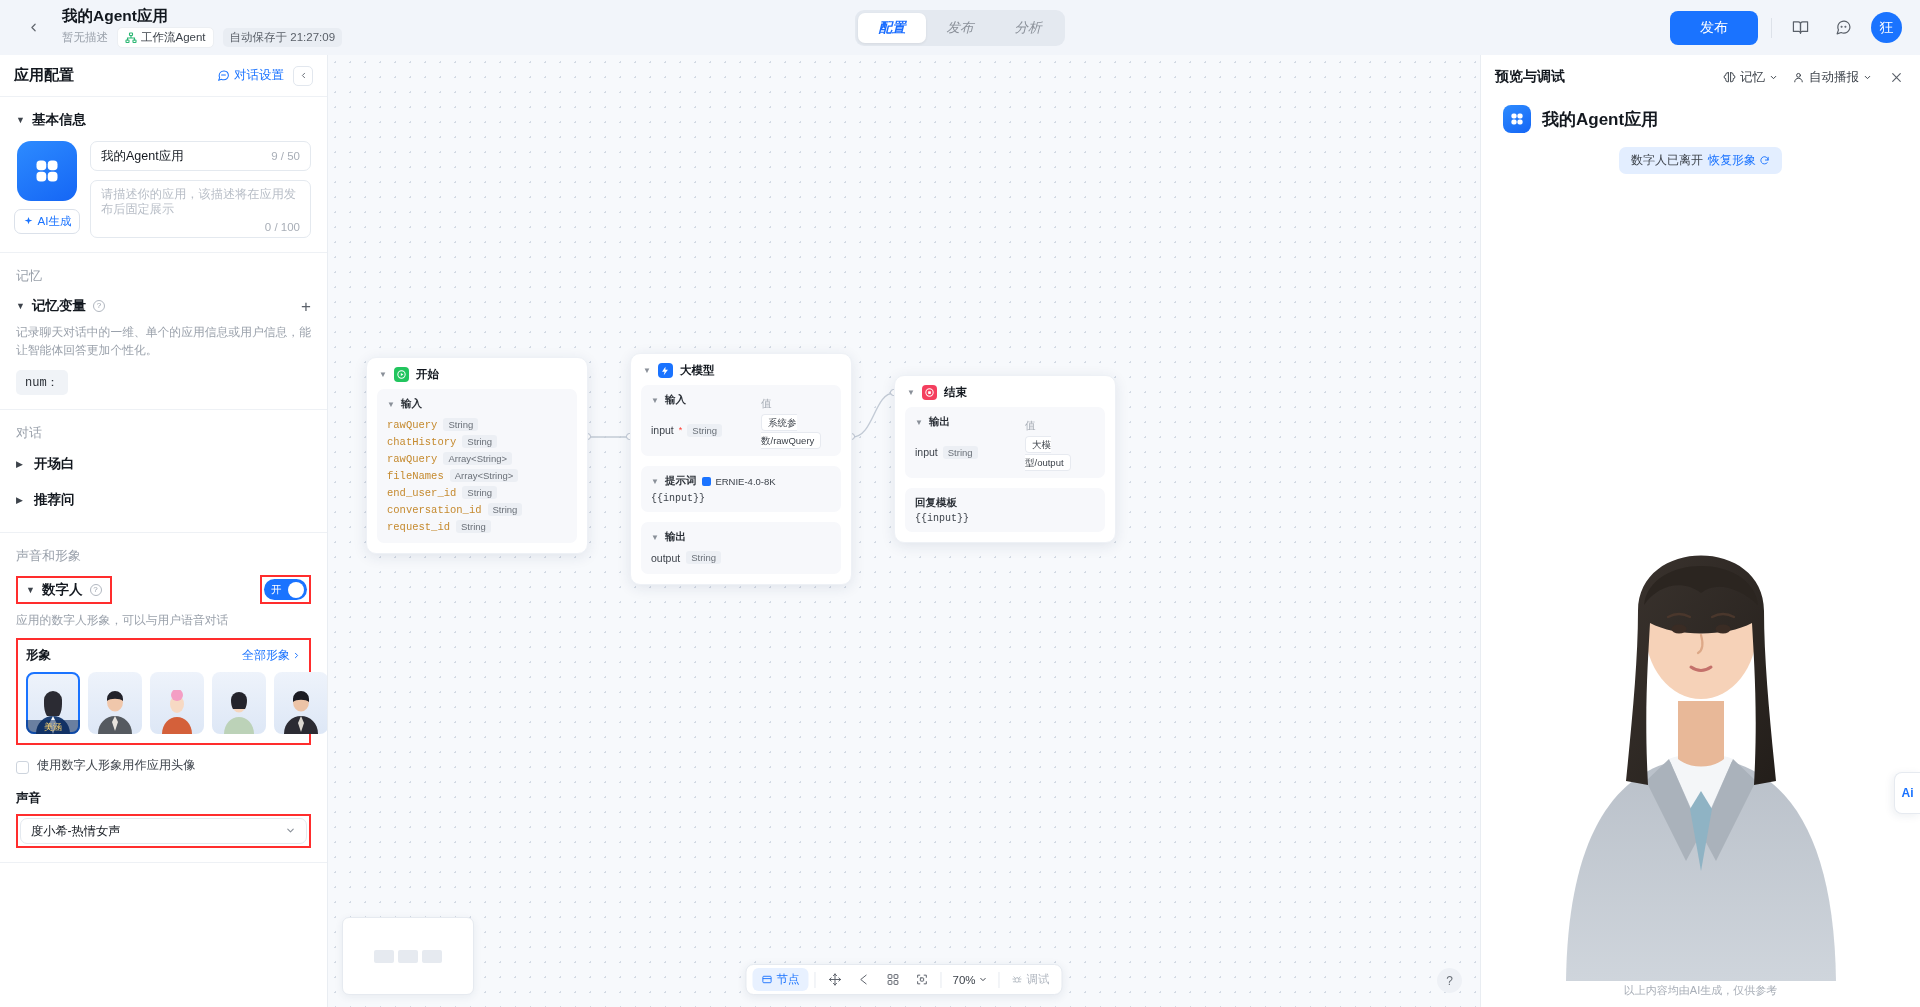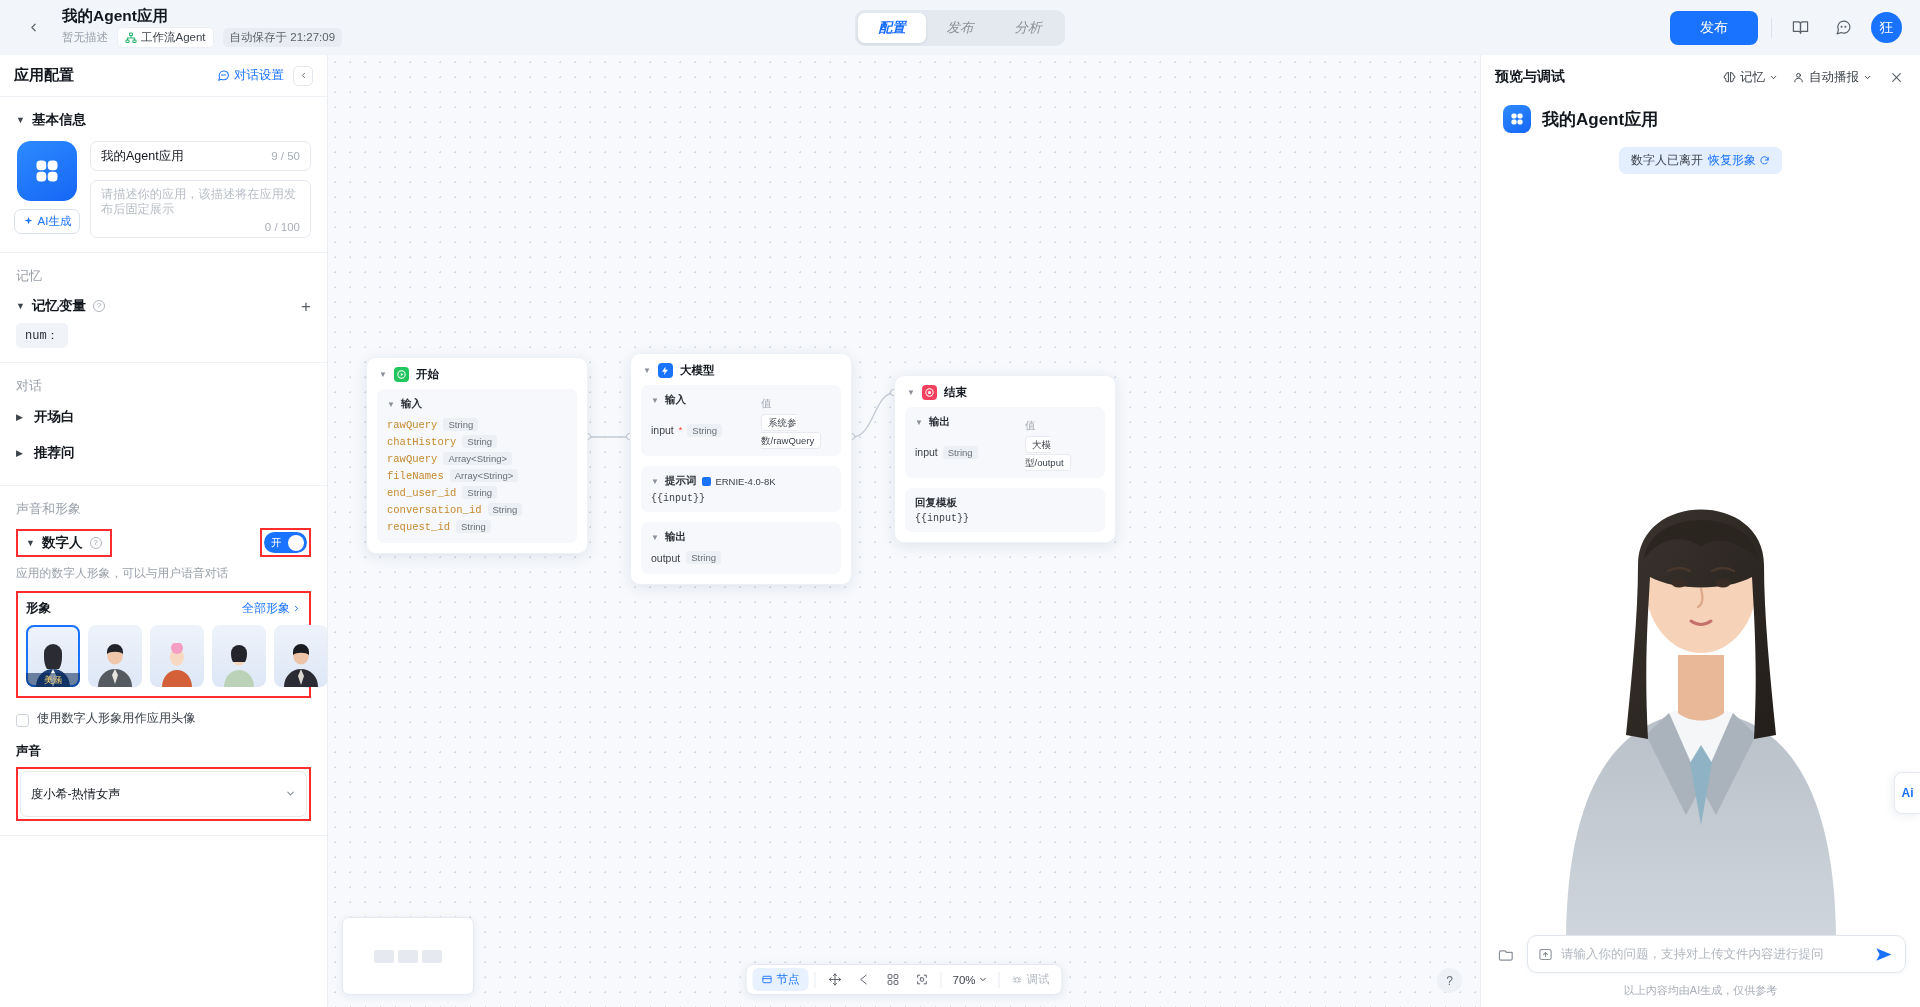--- a/index.html
+++ b/index.html
@@ -166,21 +166,21 @@
   }
   .av-body { position: absolute; left: 0; right: 0; bottom: 0; height: 44px; }
 
   .chk-row { display: flex; align-items: flex-end; gap: 8px; margin: 12px 0 0; cursor: pointer; }
   .chk { width: 13px; height: 13px; border: 1px solid #cdd4dd; border-radius: 3px; background: #fff; }
   .chk-lbl { font-size: 12.2px; color: #3d434b; }
 
   .voice-lbl { font-size: 12.5px; font-weight: bold; color: #13181f; margin: 16px 0 7px; }
   .voice-select-box { padding: 2px; }
   .voice-select {
-    border: 1px solid #e4e9ef; border-radius: 7px; height: 46px; display: flex; align-items: center;
+    border: 1px solid #e4e9ef; border-radius: 7px; height: 26px; display: flex; align-items: center;
     padding: 0 10px; font-size: 12.2px; color: #13181f; background: #fff; cursor: pointer;
   }
   .voice-select .ch { margin-left: auto; color: #8a9099; font-size: 10px; }
 
   
   .canvas {
     flex: 1; position: relative; min-width: 0;
     background-color: #f7f9fc;
     background-image: radial-gradient(#d3dae4 1px, transparent 1px);
     background-size: 15px 15px;
@@ -411,20 +411,21 @@
         </div>
 
         <div class="section">
           <div class="sec-label-gray" style="margin-bottom:12px;">记忆</div>
           <div class="sec-head" style="margin-bottom:8px;">
             <span class="caret">▼</span>
             <span class="sec-title">记忆变量</span>
             <span class="help-circ">?</span>
             <span class="plus-btn">+</span>
           </div>
+          <div class="memo-desc">记录聊天对话中的一维、单个的应用信息或用户信息，能让智能体回答更加个性化。</div>
           <div>
             <span class="var-tag">num：</span>
           </div>
         </div>
 
         <div class="section">
           <div class="sec-label-gray" style="margin-bottom:4px;">对话</div>
           <div class="collapse-row">
             <span class="caret-right">▶</span>
             <span class="collapse-label">开场白</span>
@@ -831,39 +832,17 @@
           <ellipse cx="197" cy="268" rx="7.5" ry="4.6" fill="#3a2c24"></ellipse>
           <path d="M142 256 q11 -6 22 0" stroke="#4a372c" stroke-width="2.4" fill="none" stroke-linecap="round"></path>
           <path d="M186 256 q11 -6 22 0" stroke="#4a372c" stroke-width="2.4" fill="none" stroke-linecap="round"></path>
 
           <path d="M175 274 q4 14 -3 18" stroke="#dda887" stroke-width="2.2" fill="none" stroke-linecap="round"></path>
           <path d="M165 306 q10 7 20 0" stroke="#c4716b" stroke-width="3" fill="none" stroke-linecap="round"></path>
         </svg>
         <div class="ai-tab">Ai</div>
       </div>
 
-      <div class="composer">
-        <div class="composer-row">
-          <div class="attach-ico">
-            <svg width="17" height="17" viewBox="0 0 24 24" fill="none" stroke="currentColor" stroke-width="1.7" stroke-linecap="round" stroke-linejoin="round">
-                <path d="M4 7h6l2 2h8v9a2 2 0 0 1-2 2H4a2 2 0 0 1-2-2V9a2 2 0 0 1 2-2z"></path>
-              </svg>
-          </div>
-          <div class="input-pill">
-            <svg width="15" height="15" viewBox="0 0 24 24" fill="none" stroke="#8a9099" stroke-width="1.7" stroke-linecap="round" stroke-linejoin="round">
-                <rect x="3" y="4" width="18" height="16" rx="3"></rect>
-                <polyline points="12 15 12 9"></polyline>
-                <polyline points="9 12 12 9 15 12"></polyline>
-              </svg>
-            <input placeholder="请输入你的问题，支持对上传文件内容进行提问" style="">
-            <span class="send-btn">
-              <svg width="19" height="19" viewBox="0 0 24 24" fill="#1a73ff">
-                  <path d="M3 20l19-8L3 4l4 8z"></path>
-                </svg>
-            </span>
-          </div>
-        </div>
-      </div>
       <div class="disclaimer">以上内容均由AI生成，仅供参考</div>
     </div>
 
   </div>
 </div>
 
 </body></html>

